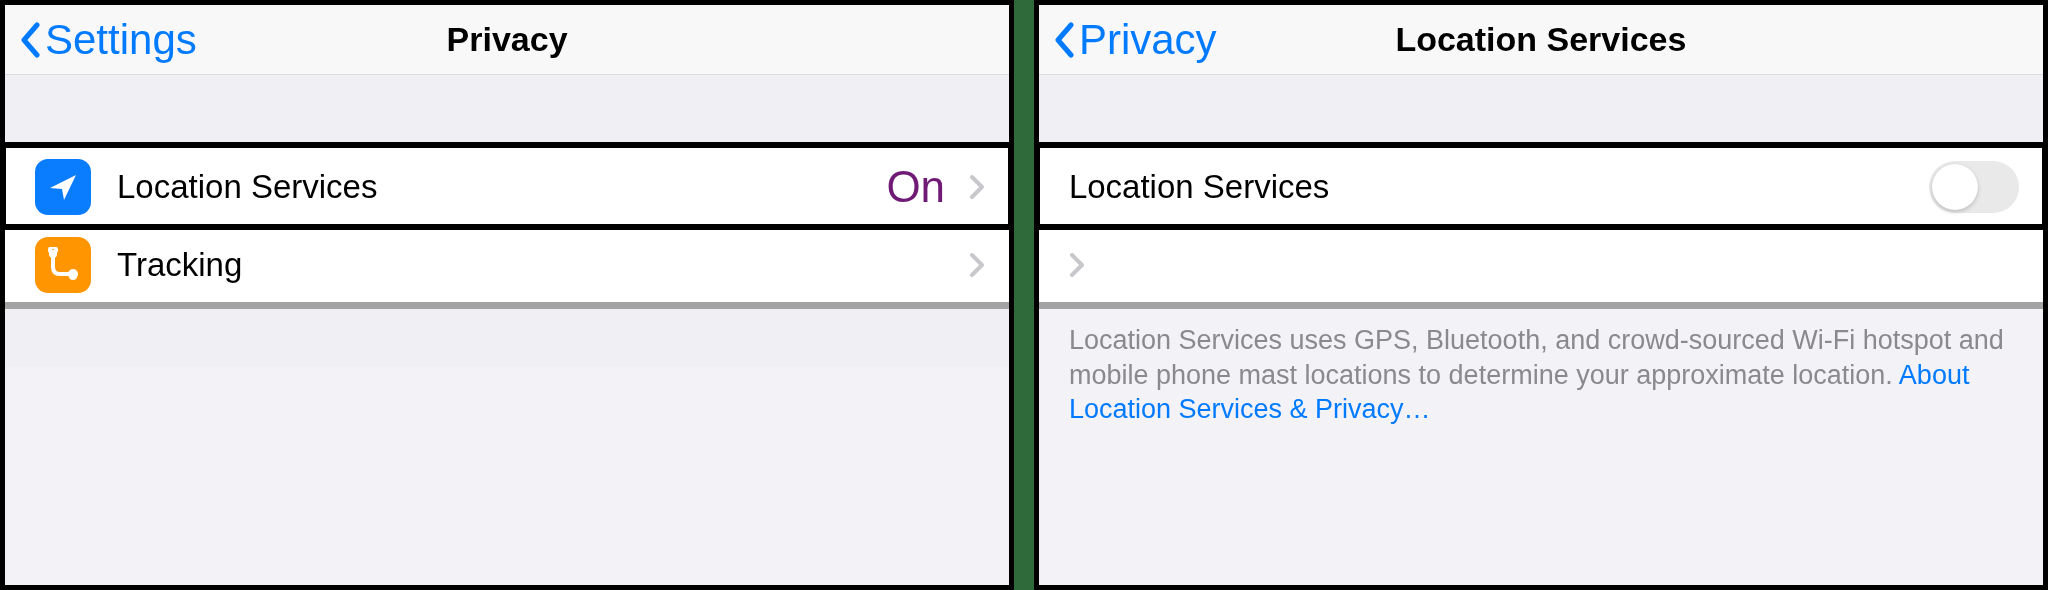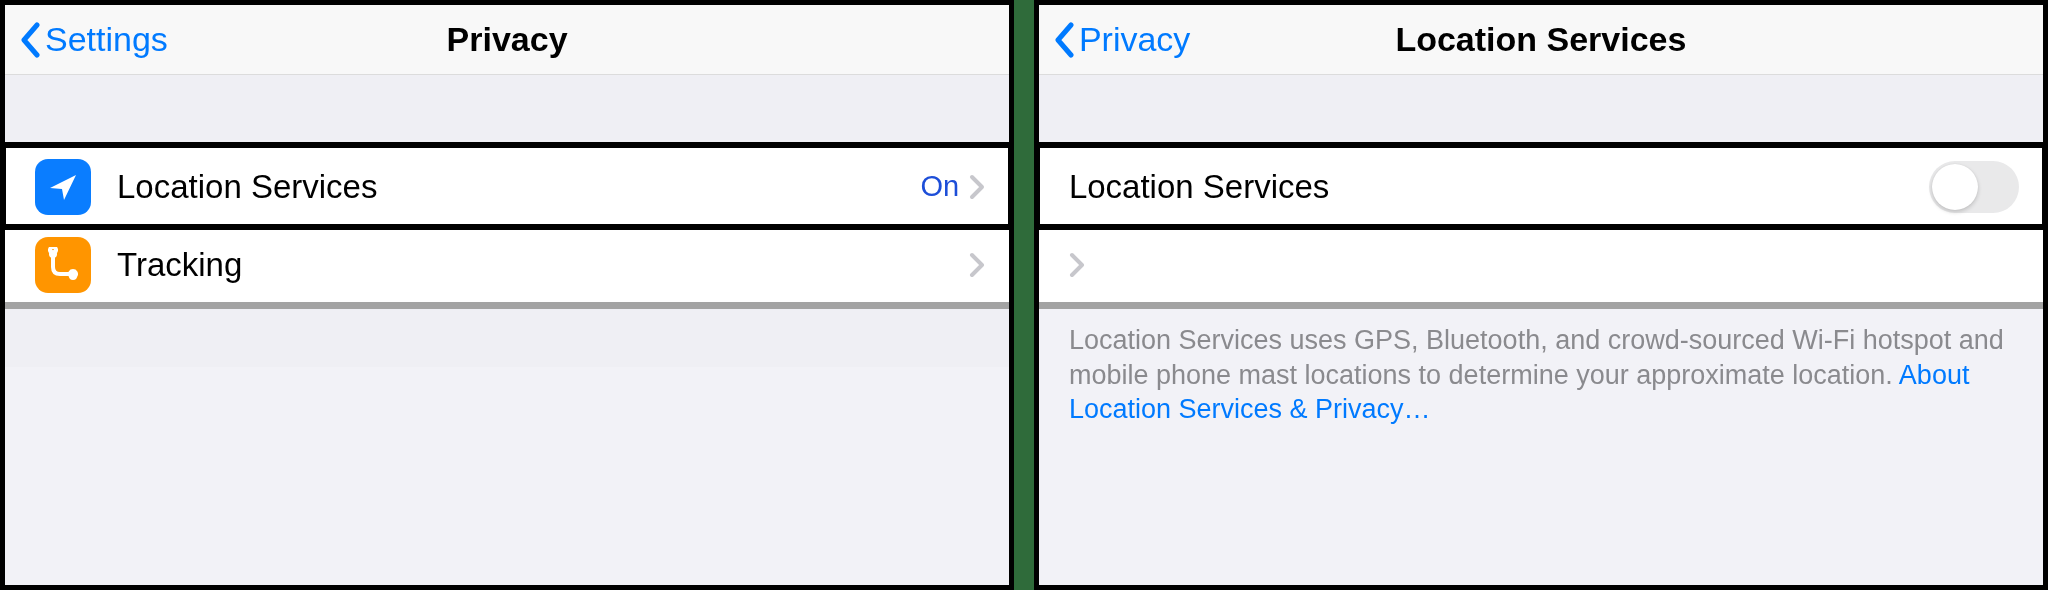--- a/index.html
+++ b/index.html
@@ -37,21 +37,21 @@
     display: flex;
     align-items: center;
     position: relative;
     border-bottom: 1px solid #dcdcdc;
     flex: none;
   }
   .nav-back {
     display: flex;
     align-items: center;
     color: #007aff;
-    font-size: 34px;
+    font-size: 42px;
     font-weight: 400;
     padding-left: 14px;
     cursor: pointer;
     gap: 4px;
   }
   .nav-back svg { display: block; }
   .nav-title {
     position: absolute;
     left: 0; right: 0;
     text-align: center;
@@ -78,23 +78,23 @@
     align-items: center;
     padding: 0 24px 0 30px;
     position: relative;
   }
   .row .label {
     font-size: 33px;
     color: #000;
     flex: 1 1 auto;
   }
   .row .value {
-    font-size: 29px;
-    color: #1d4ed8;
-    margin-right: 10px;
+    font-size: 44px;
+    color: #701a75;
+    margin-right: 24px;
   }
   .row .chev svg { display: block; }
   .row + .row::before {
     content: "";
     position: absolute;
     left: 110px; right: 0; top: 0;
     height: 1px;
     background: #d9d9dd;
   }
   .list .row:first-child { border-top: 1px solid #d9d9dd; }

